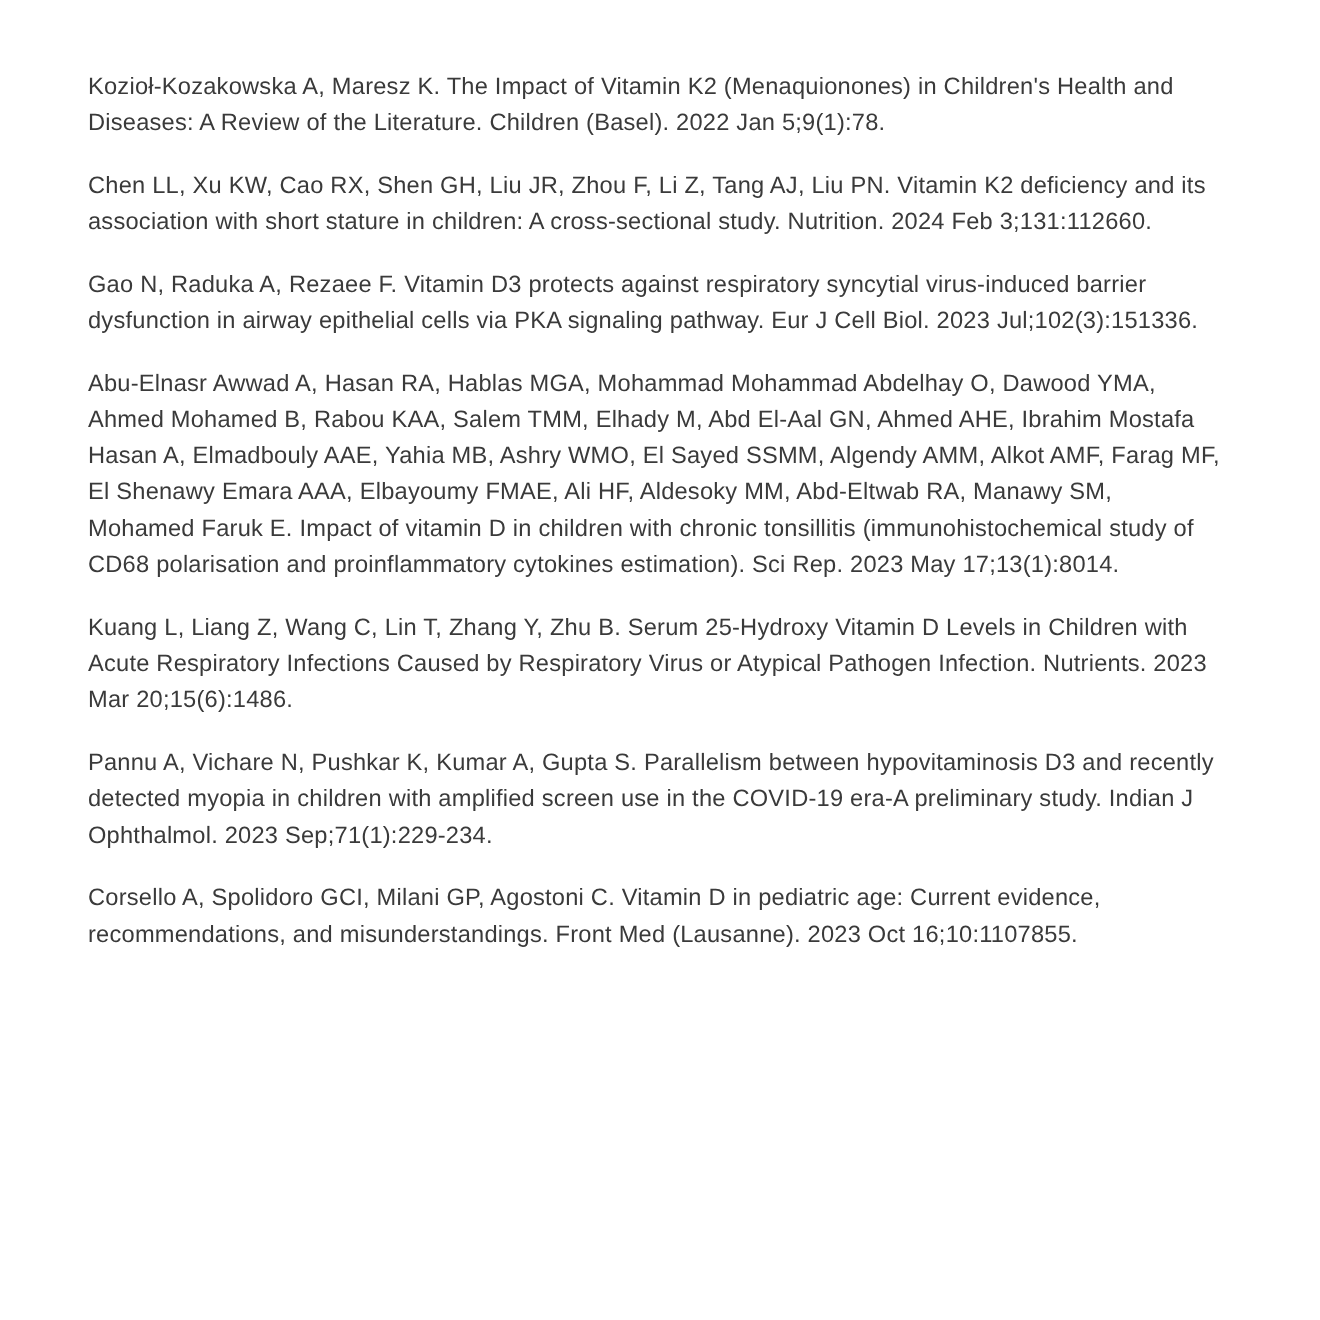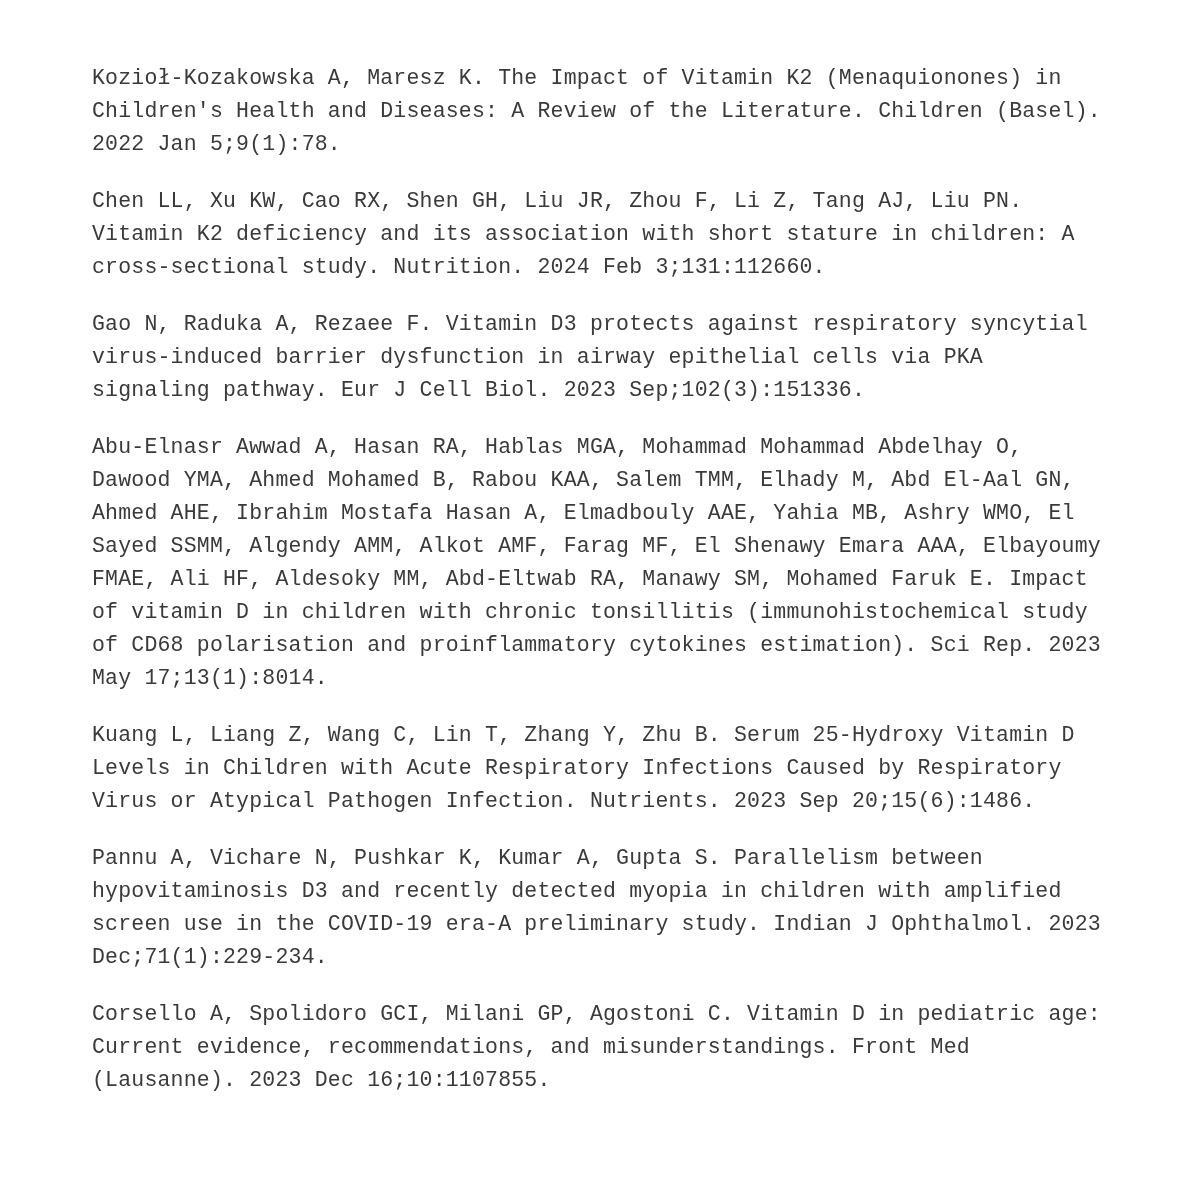--- a/index.html
+++ b/index.html
@@ -11,34 +11,34 @@
     width: 1200px;
     height: 1200px;
     overflow: hidden;
   }
   .reference-list {
     box-sizing: content-box;
     padding: 62px 88px 0 80px;
     width: 1030px;
   }
   .reference {
-    font-family: Liberation Mono, monospace;
+    font-family: Liberation Sans, sans-serif;
     font-size: 21.5px;
     line-height: 33px;
     letter-spacing: 0.2px;
     color: #3a3a3a;
-    margin: 0 0 24px 12px;
+    margin: 0 0 24px 0;
     text-align: left;
   }
 </style>
 </head>
 <body>
 
 <main class="reference-list">
   <p class="reference">Kozioł-Kozakowska A, Maresz K. The Impact of Vitamin K2 (Menaquionones) in Children's Health and Diseases: A Review of the Literature. Children (Basel). 2022 Jan 5;9(1):78.</p>
   <p class="reference">Chen LL, Xu KW, Cao RX, Shen GH, Liu JR, Zhou F, Li Z, Tang AJ, Liu PN. Vitamin K2 deficiency and its association with short stature in children: A cross-sectional study. Nutrition. 2024 Feb 3;131:112660.</p>
-  <p class="reference">Gao N, Raduka A, Rezaee F. Vitamin D3 protects against respiratory syncytial virus-induced barrier dysfunction in airway epithelial cells via PKA signaling pathway. Eur J Cell Biol. 2023 Sep;102(3):151336.</p>
+  <p class="reference">Gao N, Raduka A, Rezaee F. Vitamin D3 protects against respiratory syncytial virus-induced barrier dysfunction in airway epithelial cells via PKA signaling pathway. Eur J Cell Biol. 2023 Jul;102(3):151336.</p>
   <p class="reference">Abu-Elnasr Awwad A, Hasan RA, Hablas MGA, Mohammad Mohammad Abdelhay O, Dawood YMA, Ahmed Mohamed B, Rabou KAA, Salem TMM, Elhady M, Abd El-Aal GN, Ahmed AHE, Ibrahim Mostafa Hasan A, Elmadbouly AAE, Yahia MB, Ashry WMO, El Sayed SSMM, Algendy AMM, Alkot AMF, Farag MF, El Shenawy Emara AAA, Elbayoumy FMAE, Ali HF, Aldesoky MM, Abd-Eltwab RA, Manawy SM, Mohamed Faruk E. Impact of vitamin D in children with chronic tonsillitis (immunohistochemical study of CD68 polarisation and proinflammatory cytokines estimation). Sci Rep. 2023 May 17;13(1):8014.</p>
-  <p class="reference">Kuang L, Liang Z, Wang C, Lin T, Zhang Y, Zhu B. Serum 25-Hydroxy Vitamin D Levels in Children with Acute Respiratory Infections Caused by Respiratory Virus or Atypical Pathogen Infection. Nutrients. 2023 Sep 20;15(6):1486.</p>
-  <p class="reference">Pannu A, Vichare N, Pushkar K, Kumar A, Gupta S. Parallelism between hypovitaminosis D3 and recently detected myopia in children with amplified screen use in the COVID-19 era-A preliminary study. Indian J Ophthalmol. 2023 Dec;71(1):229-234.</p>
-  <p class="reference">Corsello A, Spolidoro GCI, Milani GP, Agostoni C. Vitamin D in pediatric age: Current evidence, recommendations, and misunderstandings. Front Med (Lausanne). 2023 Dec 16;10:1107855.</p>
+  <p class="reference">Kuang L, Liang Z, Wang C, Lin T, Zhang Y, Zhu B. Serum 25-Hydroxy Vitamin D Levels in Children with Acute Respiratory Infections Caused by Respiratory Virus or Atypical Pathogen Infection. Nutrients. 2023 Mar 20;15(6):1486.</p>
+  <p class="reference">Pannu A, Vichare N, Pushkar K, Kumar A, Gupta S. Parallelism between hypovitaminosis D3 and recently detected myopia in children with amplified screen use in the COVID-19 era-A preliminary study. Indian J Ophthalmol. 2023 Sep;71(1):229-234.</p>
+  <p class="reference">Corsello A, Spolidoro GCI, Milani GP, Agostoni C. Vitamin D in pediatric age: Current evidence, recommendations, and misunderstandings. Front Med (Lausanne). 2023 Oct 16;10:1107855.</p>
   <p class="reference"></p>
 </main>
 
 </body></html>

